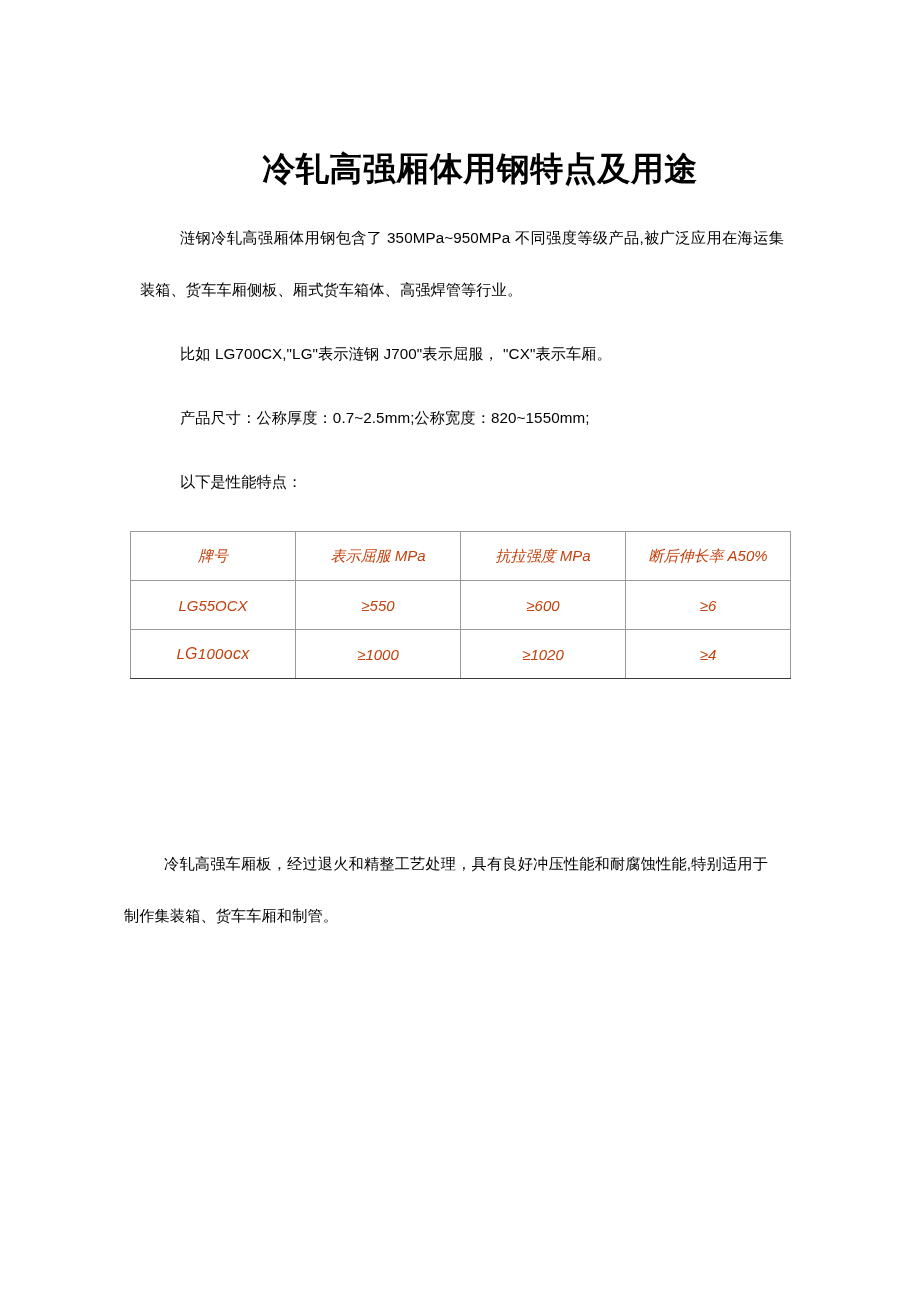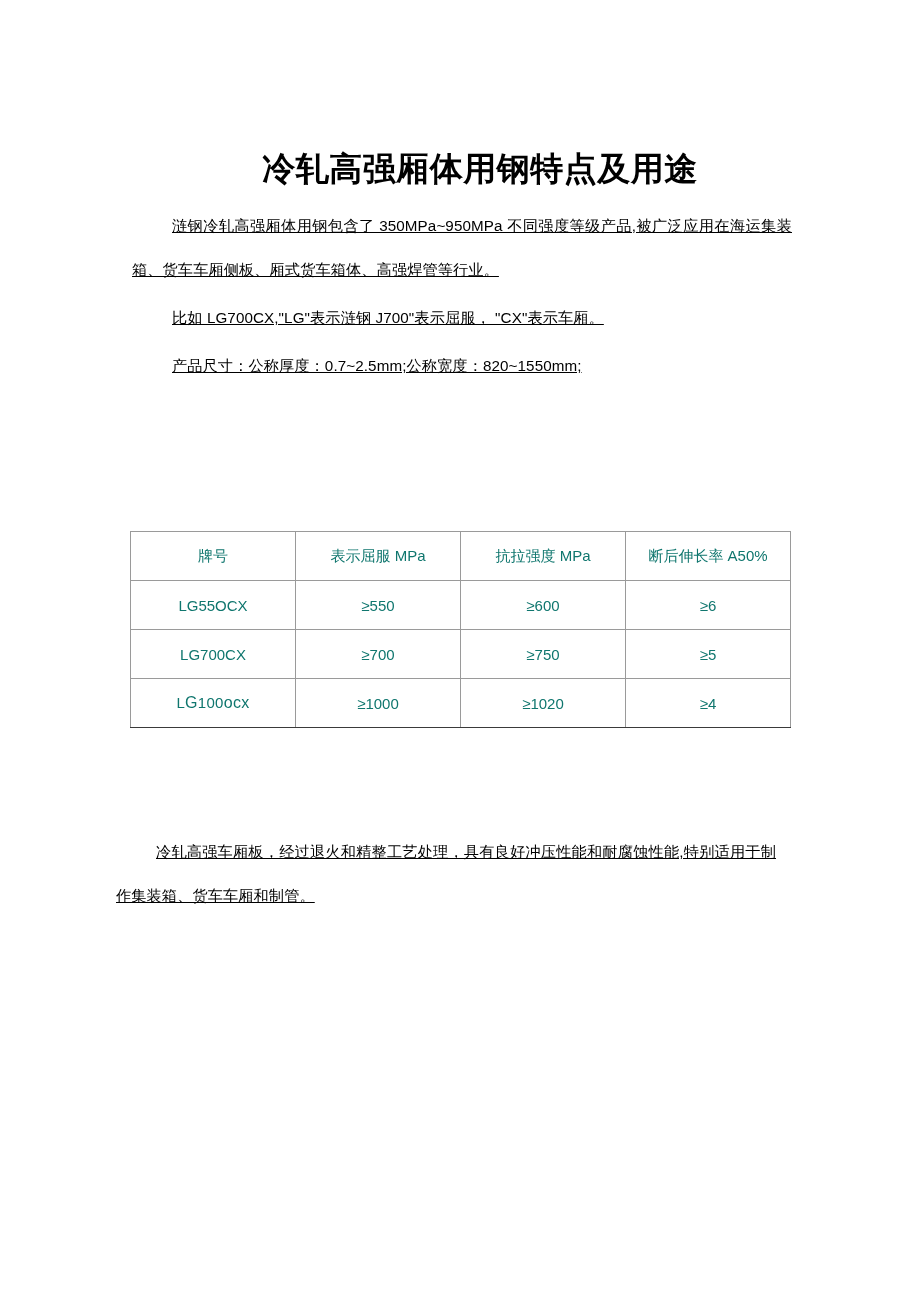--- a/index.html
+++ b/index.html
@@ -38,28 +38,27 @@
   }
 
   
   .body-block {
     position: absolute;
     left: 128px;
     top: 200px;
     width: 668px;
   }
   p.para {
-    margin: 4px;
+    margin: 12px;
     padding: 0;
     font-size: 15.2px;
-    line-height: 44px;
+    line-height: 52px;
     text-align: justify;
     text-justify: inter-ideograph;
     letter-spacing: 0.1px;
-    text-decoration: underline;
   }
   p.indent {
     text-indent: 40px;
   }
 
   
   .perf-table {
     position: absolute;
     left: 130px;
     top: 531px;
@@ -67,21 +66,22 @@
     border-collapse: collapse;
     table-layout: fixed;
   }
   .perf-table td {
     border: 1px solid #9a9a9a;
     height: 48px;
     text-align: center;
     vertical-align: middle;
     font-size: 15px;
     padding: 0 4px;
-    color: #0f766e;
+    color: #c2410c;
+    font-style: italic;
   }
   .perf-table tr.row-emph td {
     border-top-color: #3a3a3a;
     border-bottom-color: #3a3a3a;
   }
   .col-a { width: 165px; }
   .col-b { width: 165px; }
   .col-c { width: 165px; }
   .col-d { width: 165px; }
 
@@ -112,20 +112,21 @@
 <body>
 
 <div class="page">
 
   <h1 class="doc-title">冷轧高强厢体用钢特点及用途</h1>
 
   <div class="body-block">
     <p class="para indent">涟钢冷轧高强厢体用钢包含了 350MPa~950MPa 不同强度等级产品,被广泛应用在海运集装箱、货车车厢侧板、厢式货车箱体、高强焊管等行业。</p>
     <p class="para indent">比如 LG700CX,"LG"表示涟钢 J700"表示屈服， "CX"表示车厢。</p>
     <p class="para indent">产品尺寸：公称厚度：0.7~2.5mm;公称宽度：820~1550mm;</p>
+    <p class="para indent">以下是性能特点：</p>
   </div>
 
   <table class="perf-table">
     <colgroup>
       <col class="col-a">
         <col class="col-b">
         <col class="col-c">
         <col class="col-d">
     </colgroup>
     <tbody>
@@ -134,26 +135,20 @@
         <td>表示屈服 MPa</td>
         <td>抗拉强度 MPa</td>
         <td>断后伸长率 A50%</td>
       </tr>
       <tr>
         <td>LG55OCX</td>
         <td>≥550</td>
         <td>≥600</td>
         <td>≥6</td>
       </tr>
-      <tr>
-        <td>LG700CX</td>
-        <td>≥700</td>
-        <td>≥750</td>
-        <td>≥5</td>
-      </tr>
       <tr class="row-emph">
         <td class="grade-odd"><span>L</span><span class="sm">G</span><span>100</span><span class="sm">ocx</span></td>
         <td>≥1000</td>
         <td>≥1020</td>
         <td>≥4</td>
       </tr>
     </tbody>
   </table>
 
   <div class="body-block-2">

